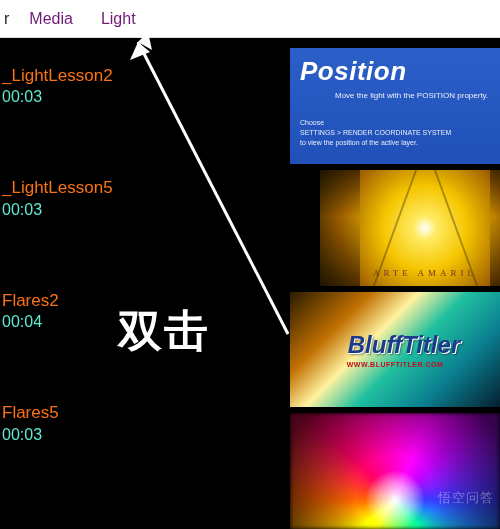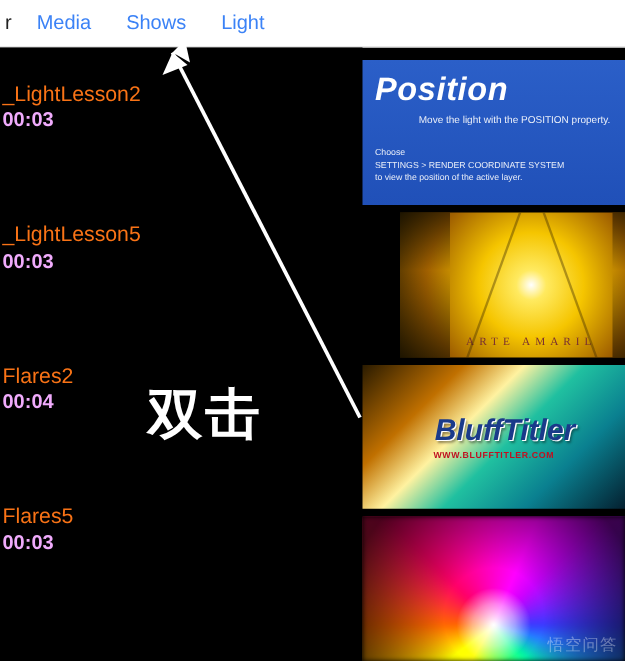--- a/index.html
+++ b/index.html
@@ -14,21 +14,21 @@
     .menubar {
       background: #fff;
       height: 38px;
       display: flex;
       align-items: center;
       padding: 0 4px;
       border-bottom: 1px solid #e0e0e0;
     }
     .menu-item {
       font-size: 16px;
-      color: #3b82f6;
+      color: #701a75;
       padding: 6px 14px;
       cursor: pointer;
     }
     .menu-item-cut {
       font-size: 16px;
       color: #222;
       padding: 6px 6px 6px 0;
     }
     .content {
       display: flex;
@@ -45,23 +45,22 @@
       padding: 0 0 0 2px;
       margin-bottom: 72px;
     }
     .list-item .name {
       font-size: 17px;
       color: #f97316;
       line-height: 1.2;
     }
     .list-item .dur {
       font-size: 16px;
-      color: #f0abfc;
+      color: #5eead4;
       margin-top: 2px;
-      font-weight: bold;
     }
     .right-col {
       flex: 1;
       display: flex;
       flex-direction: column;
       gap: 6px;
       padding-top: 10px;
     }
     .thumb {
       width: 100%;
@@ -185,34 +184,33 @@
     }
     .arrow-svg {
       position: absolute;
       left: 120px;
       top: 24px;
       pointer-events: none;
     }
     .watermark {
       position: absolute;
       right: 6px;
-      bottom: 4px;
+      bottom: 22px;
       color: rgba(255,255,255,0.35);
       font-size: 13px;
       letter-spacing: 1px;
       font-family: "Microsoft YaHei", sans-serif;
     }
   </style>
 </head>
 <body>
 
 <div class="menubar">
   <span class="menu-item-cut">r</span>
   <span class="menu-item">Media</span>
-  <span class="menu-item">Shows</span>
   <span class="menu-item">Light</span>
 </div>
 
 <div class="content">
   <div class="left-col">
     <div class="list-item">
       <div class="name">_LightLesson2</div>
       <div class="dur">00:03</div>
     </div>
     <div class="list-item">

